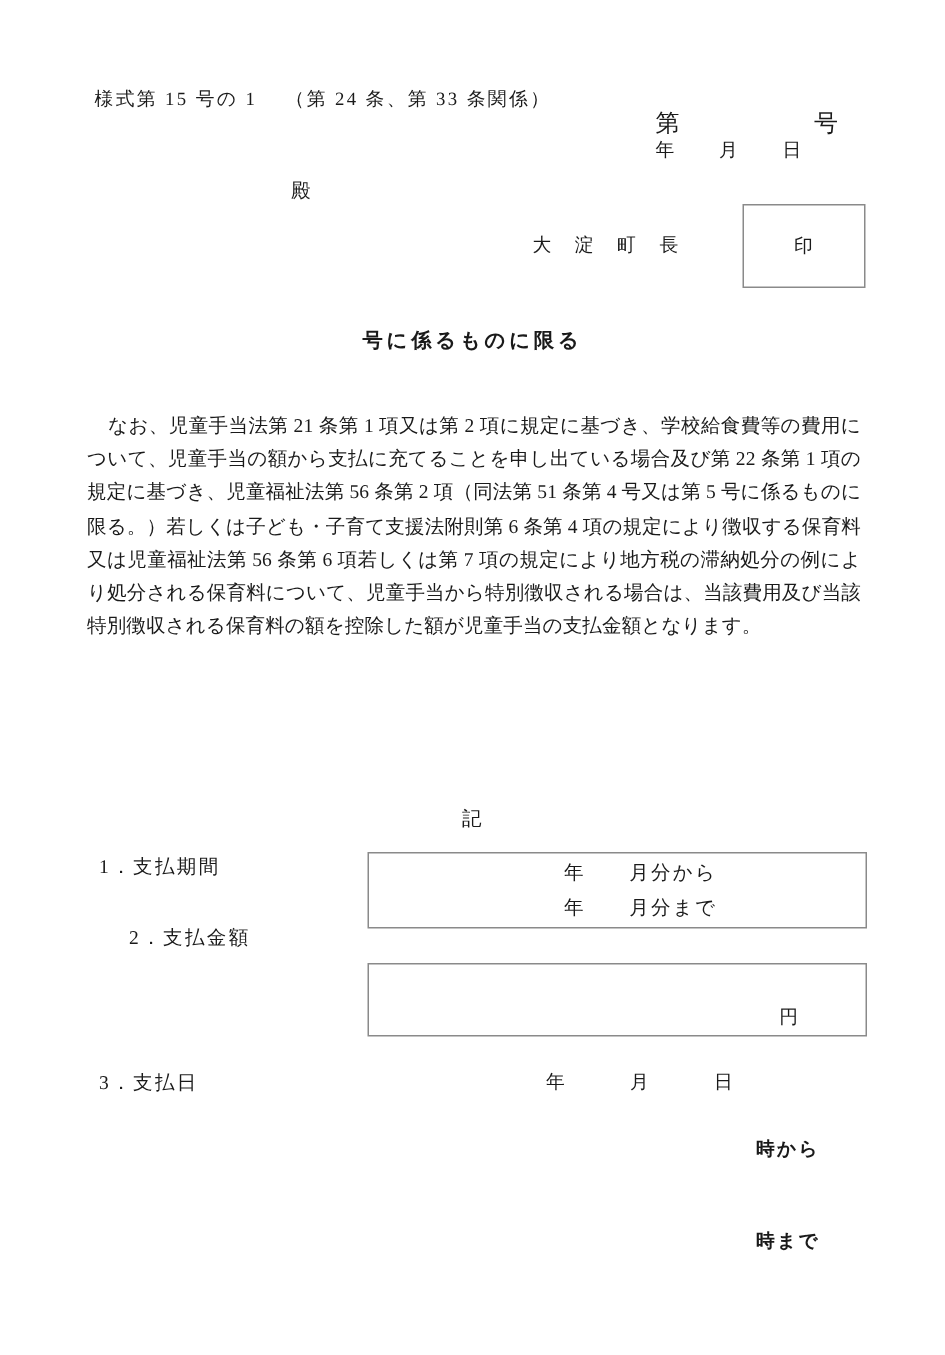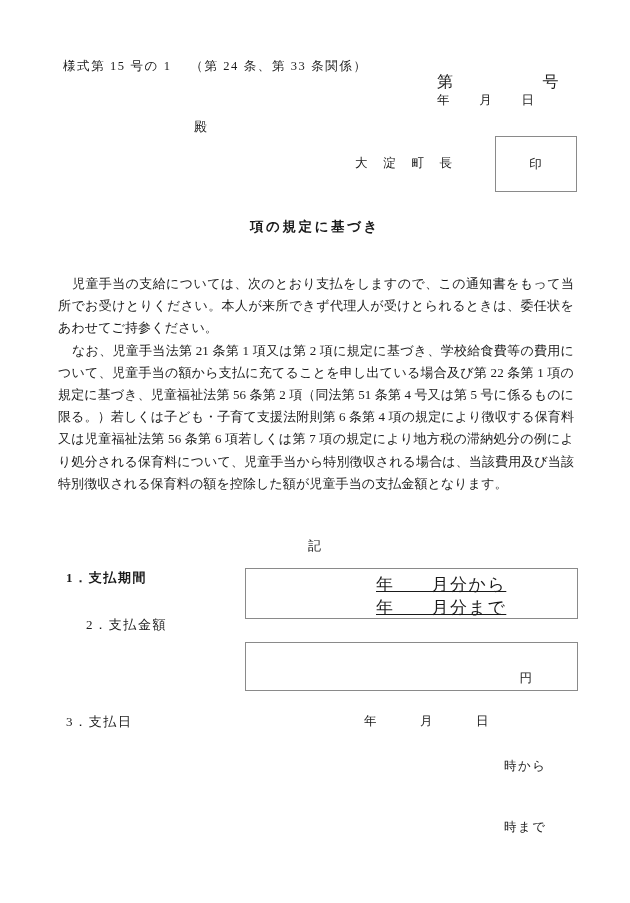--- a/index.html
+++ b/index.html
@@ -127,21 +127,21 @@
     letter-spacing: 1px;
   }
 
   
   .item-label {
     position: absolute;
     font-size: 13px;
     letter-spacing: 1.6px;
     white-space: pre;
   }
-  #item1-label { left: 66px; top: 569px; font-weight: bold; }
+  #item1-label { left: 66px; top: 569px; }
   #item2-label { left: 66px; top: 616px; margin-left: 20px; }
   #item3-label { left: 66px; top: 713px; }
 
   .field-box {
     position: absolute;
     border: 1px solid #8a8a8a;
     box-sizing: border-box;
     background: #ffffff;
   }
   #period-box {
@@ -152,24 +152,23 @@
   }
   #amount-box {
     left: 245px;
     top: 642px;
     width: 333px;
     height: 49px;
   }
 
   .period-line {
     position: absolute;
-    font-size: 17px;
-    letter-spacing: 1.5px;
-    white-space: pre;
-    text-decoration: underline;
+    font-size: 13px;
+    letter-spacing: 1.5px;
+    white-space: pre;
   }
   #period-from { left: 130px; top: 4px; }
   #period-to   { left: 130px; top: 27px; }
 
   .amount-unit {
     position: absolute;
     right: 44px;
     bottom: 3px;
     font-size: 12.5px;
     letter-spacing: 1px;
@@ -182,20 +181,21 @@
     font-size: 12.5px;
     letter-spacing: 1.5px;
     white-space: pre;
   }
 
   .time-line {
     position: absolute;
     font-size: 12.5px;
     letter-spacing: 1.5px;
     white-space: pre;
+    font-weight: bold;
   }
   #time-from { left: 504px; top: 758px; }
   #time-to   { left: 504px; top: 787px; margin-top: 32px; }
 </style>
 </head>
 <body>
 
 <div class="page">
 
   <div class="form-code">様式第 15 号の 1 　（第 24 条、第 33 条関係）</div>
@@ -205,24 +205,23 @@
   <div class="doc-date">年　　月　　日</div>
 
   <div class="addressee">殿</div>
 
   <div class="issuer">大　淀　町　長</div>
 
   <div class="seal-box">
     <span>印</span>
   </div>
 
-  <div class="doc-title">項の規定に基づき</div>
+  <div class="doc-title">号に係るものに限る</div>
 
   <div class="body-block">
-    <p class="para">児童手当の支給については、次のとおり支払をしますので、この通知書をもって当所でお受けとりください。本人が来所できず代理人が受けとられるときは、委任状をあわせてご持参ください。</p>
     <p class="para">なお、児童手当法第 21 条第 1 項又は第 2 項に規定に基づき、学校給食費等の費用について、児童手当の額から支払に充てることを申し出ている場合及び第 22 条第 1 項の規定に基づき、児童福祉法第 56 条第 2 項（同法第 51 条第 4 号又は第 5 号に係るものに限る。）若しくは子ども・子育て支援法附則第 6 条第 4 項の規定により徴収する保育料又は児童福祉法第 56 条第 6 項若しくは第 7 項の規定により地方税の滞納処分の例により処分される保育料について、児童手当から特別徴収される場合は、当該費用及び当該特別徴収される保育料の額を控除した額が児童手当の支払金額となります。</p>
   </div>
 
   <div class="ki-mark">記</div>
 
   <div class="item-label" id="item1-label">1．支払期間</div>
 
   <div class="field-box" id="period-box">
     <div class="period-line" id="period-from">年　　月分から</div>
     <div class="period-line" id="period-to">年　　月分まで</div>

